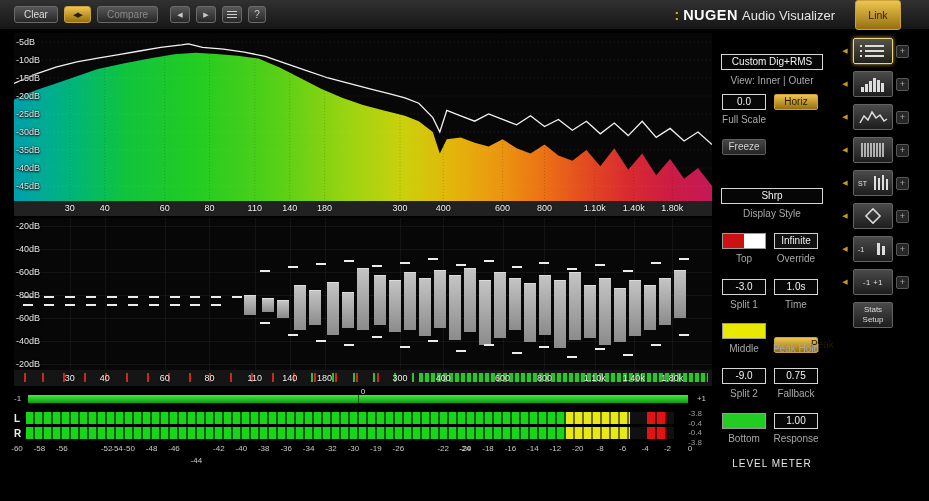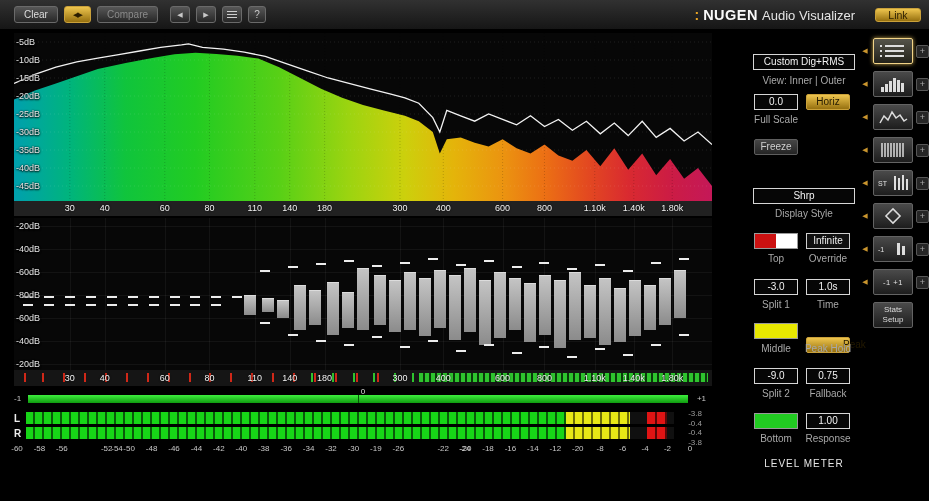--- a/index.html
+++ b/index.html
@@ -15,25 +15,25 @@
   .tb-btn.sq { width:20px; padding:0; font-size:7px; color:#c8c8c8; }
   .gold { background:linear-gradient(#eec54e,#96700f); border:1px solid #caa13a; color:#2b1e00; }
   .swap { width:27px; padding:0; font-size:7px; letter-spacing:-1px; }
   .preset { width:238px; height:17px; background:#0c0c0c; border:1px solid #3c3c3c; border-radius:2px;
             color:#ececec; font-size:10.5px; display:flex; align-items:center; padding:0 8px; box-sizing:border-box; }
   .lines-glyph { width:10px; height:8px; background:repeating-linear-gradient(#cfcfcf 0 1px, transparent 1px 3px); }
   .brand { margin-left:auto; display:flex; align-items:baseline; gap:4px; white-space:nowrap; }
   .brand .dots { color:#e8a424; font-weight:bold; font-size:14px; }
   .brand .name { color:#fafafa; font-weight:bold; font-size:14.5px; letter-spacing:0.5px; }
   .brand .suffix { color:#e4e4e4; font-size:13px; }
-  .link-btn { width:46px; height:14px; margin-left:14px; margin-right:8px; border-radius:3px; font-size:10.5px;
+  .link-btn { width:46px; height:30px; margin-left:14px; margin-right:28px; border-radius:3px; font-size:10.5px;
               display:flex; align-items:center; justify-content:center; }
 
   
-  .main { display:flex;gap:32px; }
+  .main { display:flex; }
   .displays { width:712px; }
 
   .plot { position:relative; margin-left:14px; width:698px; background:#070707; }
   #spectrum-plot { height:168px; margin-top:3px; }
   #bars-plot { height:152px; margin-top:2px; }
   .ylab { position:absolute; left:2px; font-size:9px; color:#e6e6e6; text-shadow:0 0 2px #000,0 1px 2px #000; z-index:3; }
   .freq-strip { position:relative; margin-left:14px; width:698px; height:15px; background:#212121; }
   .flab { position:absolute; top:2px; transform:translateX(-50%); font-size:9px; color:#f2f2f2; text-shadow:0 0 2px #000; z-index:2; }
   .hgrid { position:absolute; left:0; right:0; height:1px; background:rgba(255,255,255,0.05); }
   .vgrid { position:absolute; top:0; bottom:0; width:1px; background:rgba(255,255,255,0.05); }
@@ -407,21 +407,21 @@
           </div>
         <div class="mscale">
             <span style="left: 17px;">-60</span>
             <span style="left: 39.43px;">-58</span>
             <span style="left: 61.86px;">-56</span>
             <span style="left: 88px; margin-left: 29px;">-54</span>
             <span style="left: 106.72px;">-52</span>
             <span style="left: 129.15px;">-50</span>
             <span style="left: 151.58px;">-48</span>
             <span style="left: 174.01px;">-46</span>
-            <span style="left: 196.44px;">-44</span>
+            <span style="left: 196.44px; margin-top: 12px;">-44</span>
             <span style="left: 218.87px;">-42</span>
             <span style="left: 241.3px;">-40</span>
             <span style="left: 263.73px;">-38</span>
             <span style="left: 286.16px;">-36</span>
             <span style="left: 308.59px;">-34</span>
             <span style="left: 331.02px;">-32</span>
             <span style="left: 353.45px;">-30</span>
             <span style="left: 375.88px;">-19</span>
             <span style="left: 398.31px;">-26</span>
             <span style="left: 420.74px; margin-left: 44px;">-24</span>

